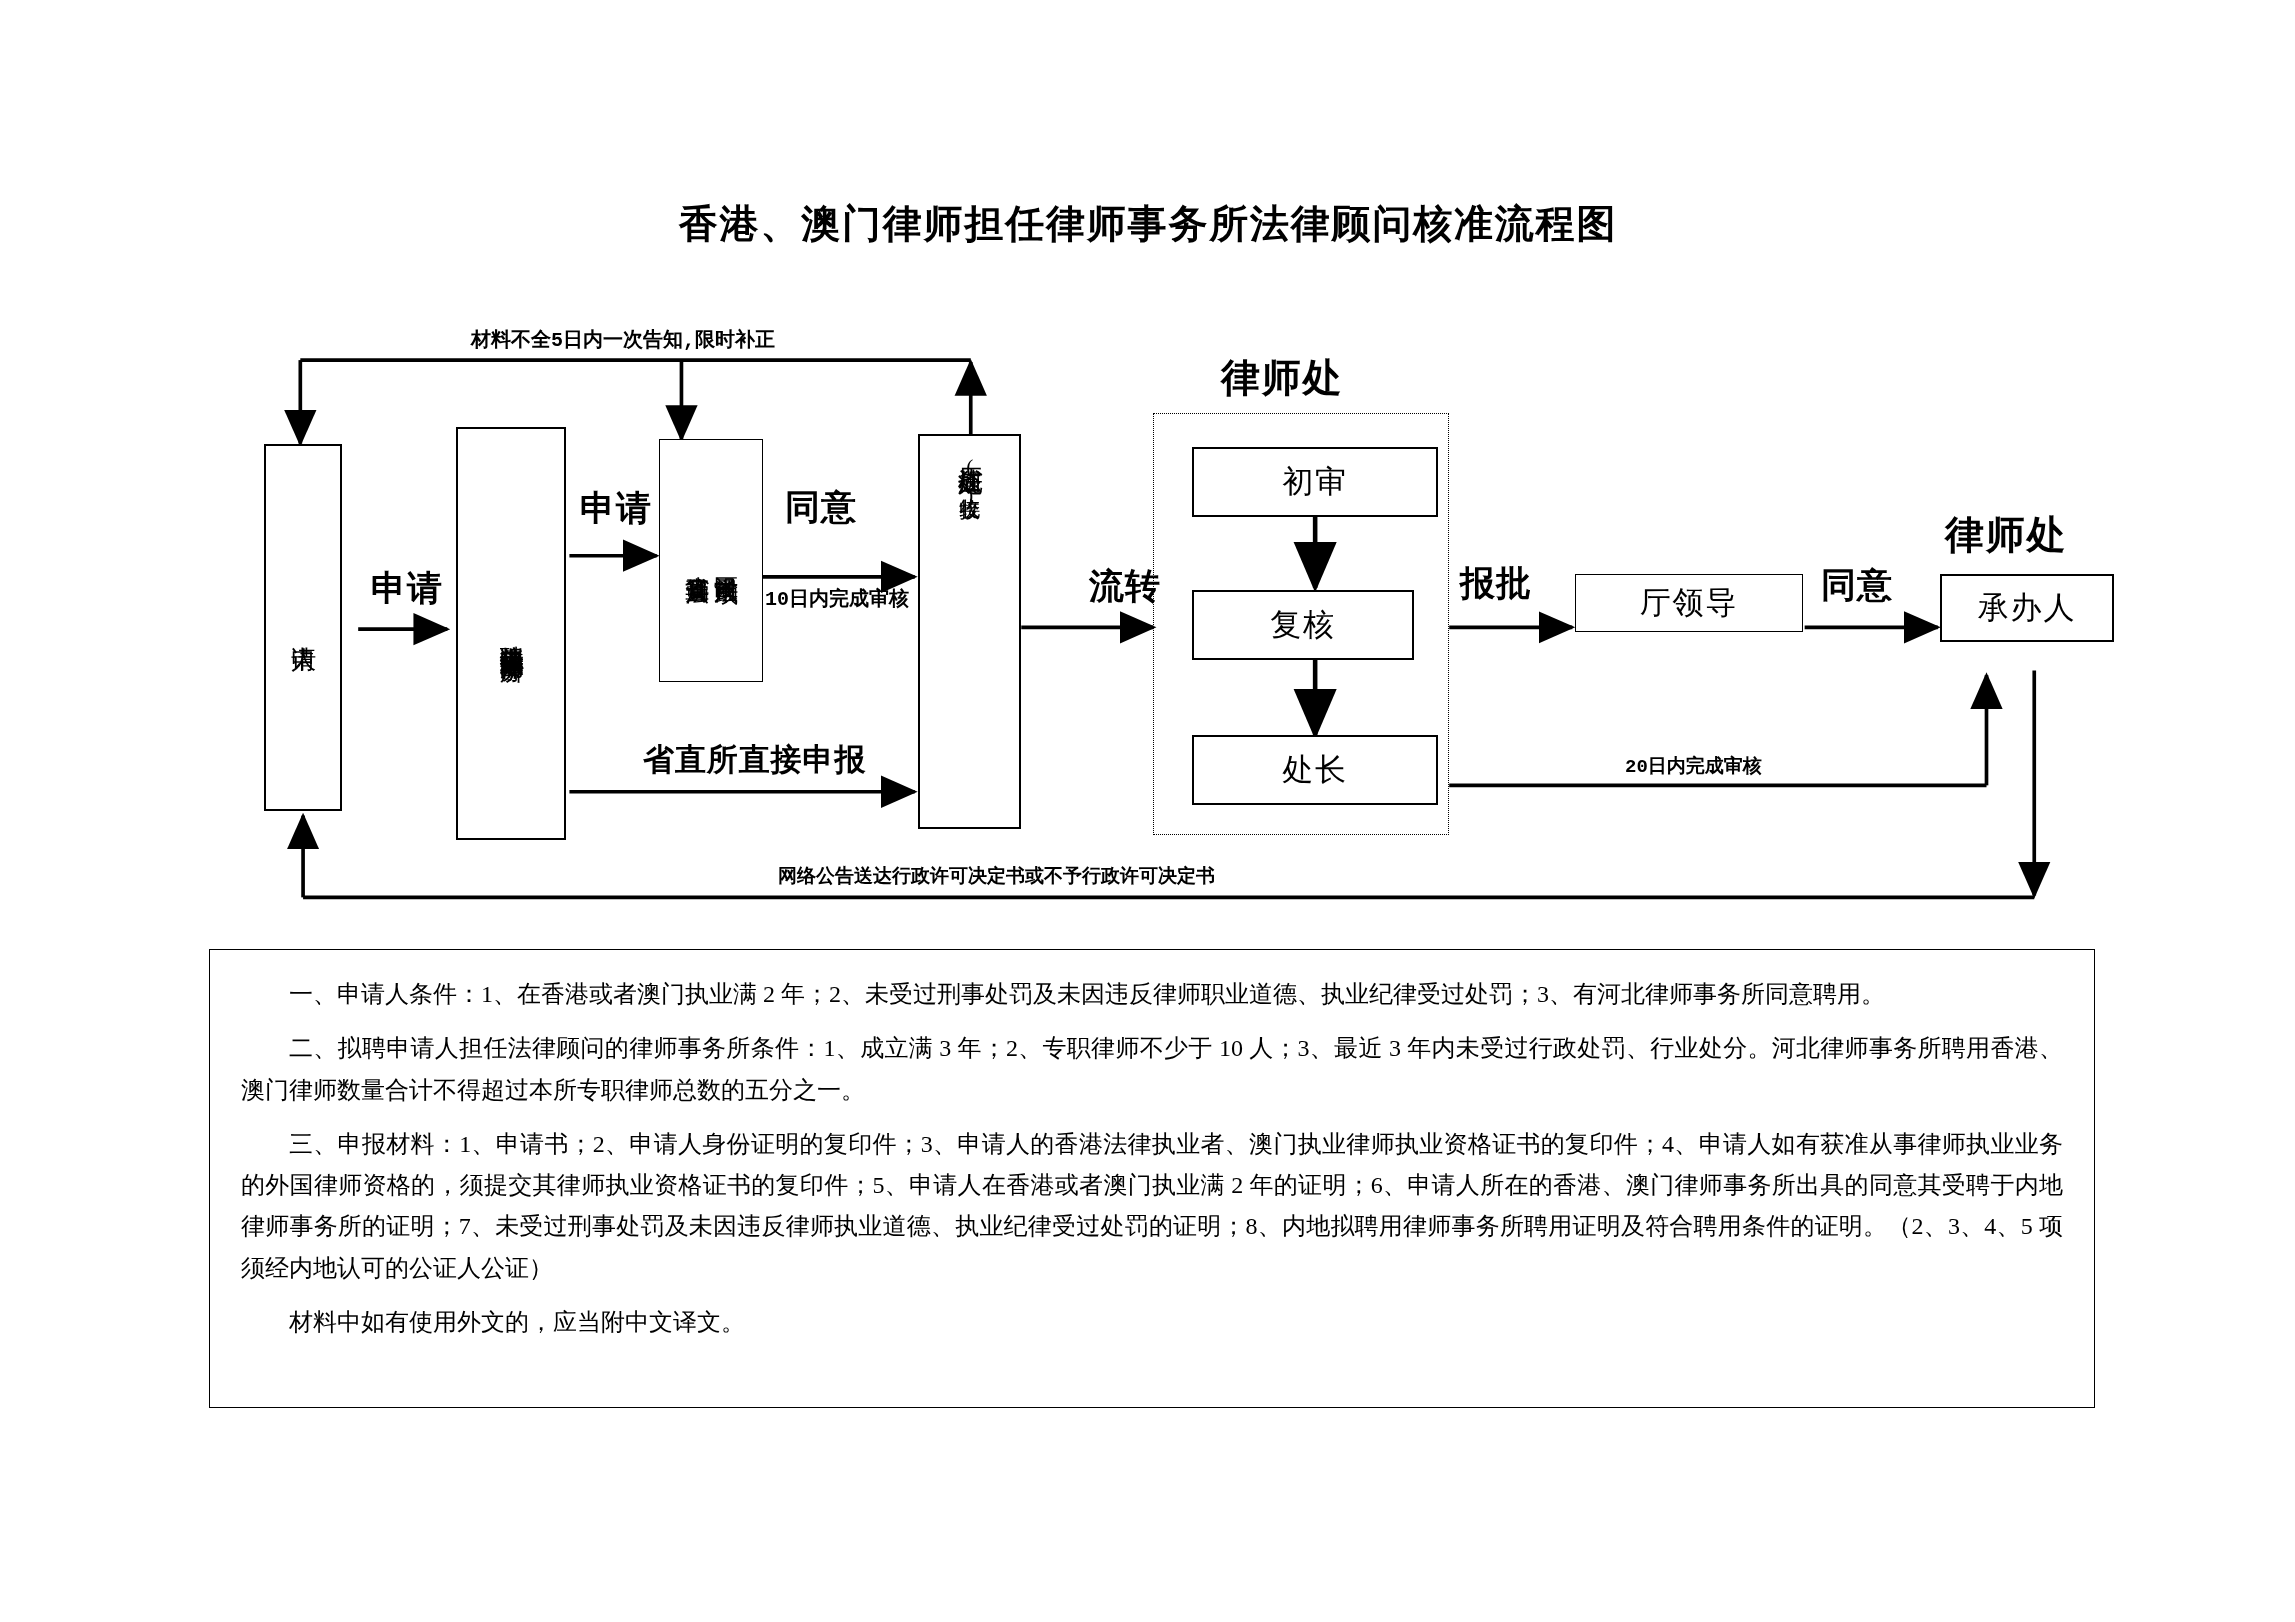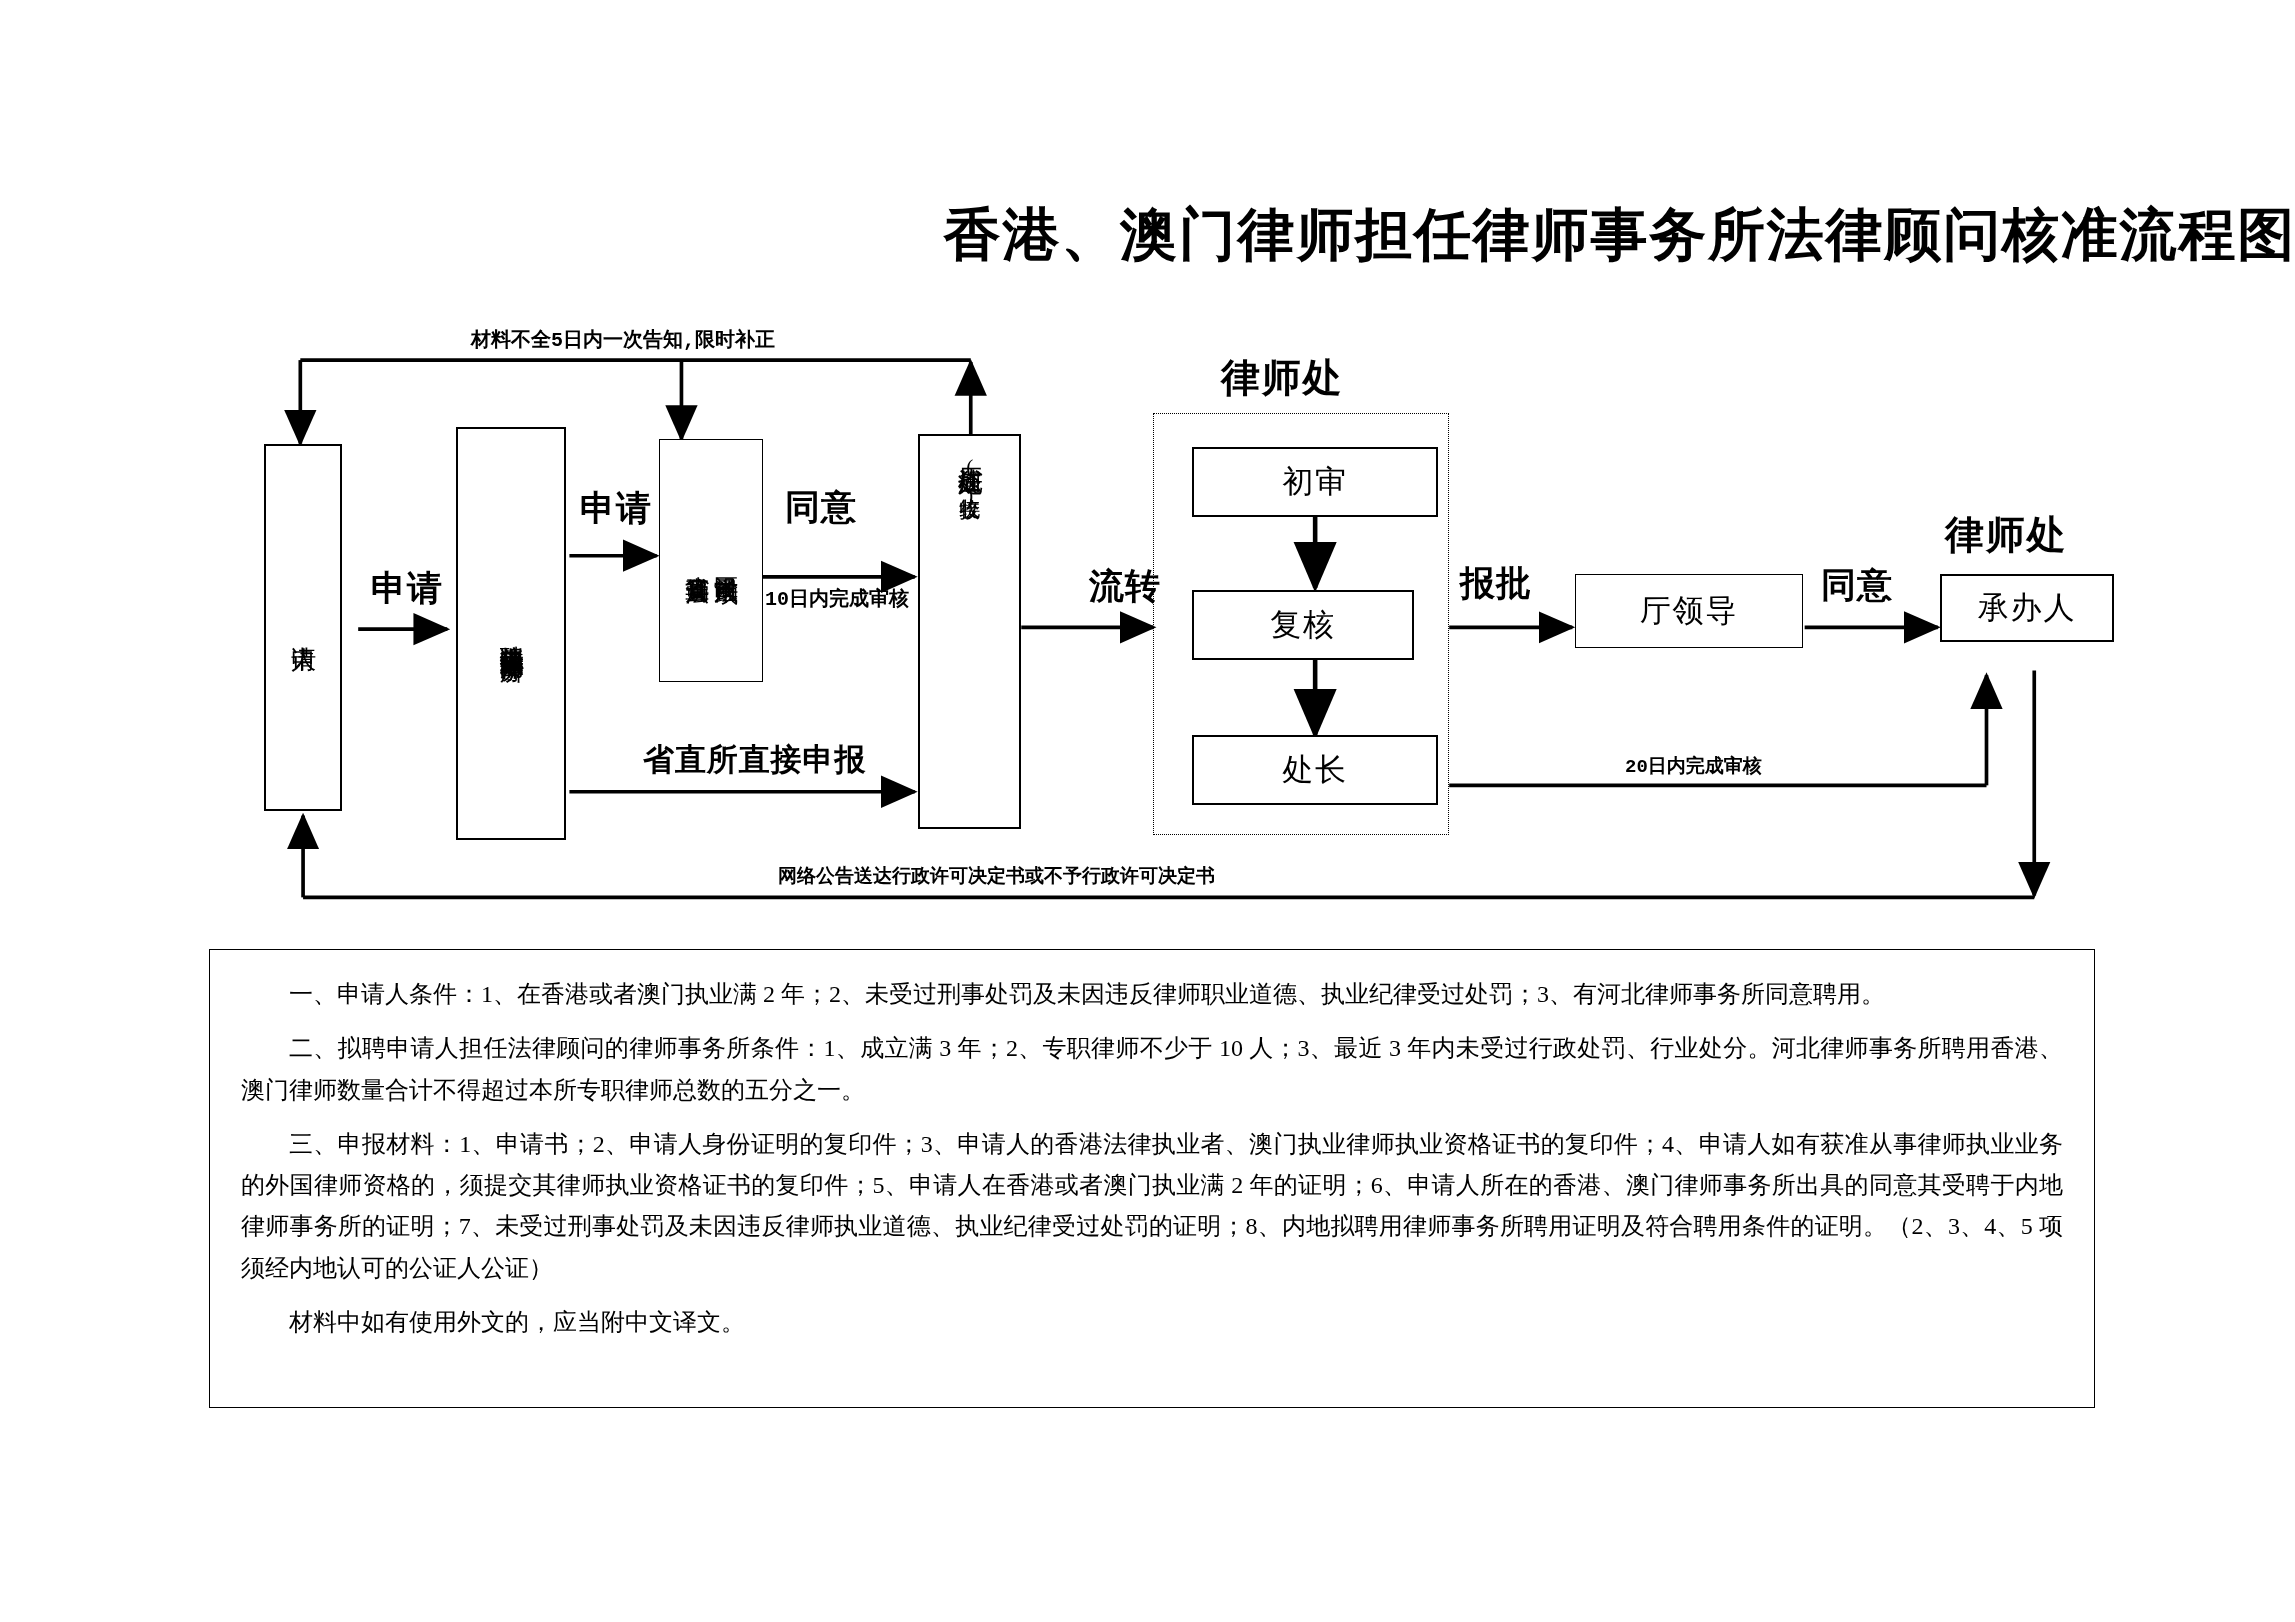--- a/index.html
+++ b/index.html
@@ -1,22 +1,22 @@
 <!DOCTYPE html>
 <html style="font-size:14.7px"><head>
 <meta charset="utf-8">
 <style>
   html,body{margin:0;padding:0;background:#ffffff;}
   body{width:2296px;height:1623px;font-family:"Liberation Serif","DejaVu Serif",serif;color:#000;}
   #page{position:relative;width:2296px;height:1623px;overflow:hidden;background:#fff;}
 
   .title{
-    position:absolute;left:0;top:197px;width:2296px;text-align:right;
+    position:absolute;left:0;top:197px;width:2296px;text-align:center;
     font-family:"Liberation Serif","DejaVu Serif",serif;
-    font-weight:bold;font-size:57px;letter-spacing:1.8px;
+    font-weight:bold;font-size:39px;letter-spacing:1.8px;
   }
 
   
   .box{position:absolute;border:2.8px solid #000;background:#fff;box-sizing:border-box;
        display:flex;align-items:center;justify-content:center;text-align:center;}
   .box.thin{border-width:1.8px;}
   .vtext{writing-mode:vertical-rl;text-orientation:upright;line-height:1.06;
          font-size:24px;letter-spacing:0.9px;}
   .vtext2{writing-mode:vertical-rl;text-orientation:upright;line-height:1.06;
          font-size:25px;letter-spacing:0.9px;}
@@ -124,21 +124,21 @@
   </div>
 
   <div class="box" style="left:1192px;top:590px;width:222px;height:70px;">
     <span class="htext">复核</span>
   </div>
 
   <div class="box" style="left:1192px;top:735px;width:246px;height:70px;">
     <span class="htext">处长</span>
   </div>
 
-  <div class="box thin" style="left:1575px;top:574px;width:228px;height:74px;">
+  <div class="box thin" style="left:1575px;top:574px;width:228px;height:58px;">
     <span class="htext">厅领导</span>
   </div>
 
   <div class="dept-title" style="left:1945px;top:508px;">律师处</div>
   <div class="box" style="left:1940px;top:574px;width:174px;height:68px;">
     <span class="htext">承办人</span>
   </div>
 
   <div class="lbl lbl-big" style="left:371px;top:565px;">申请</div>
 

